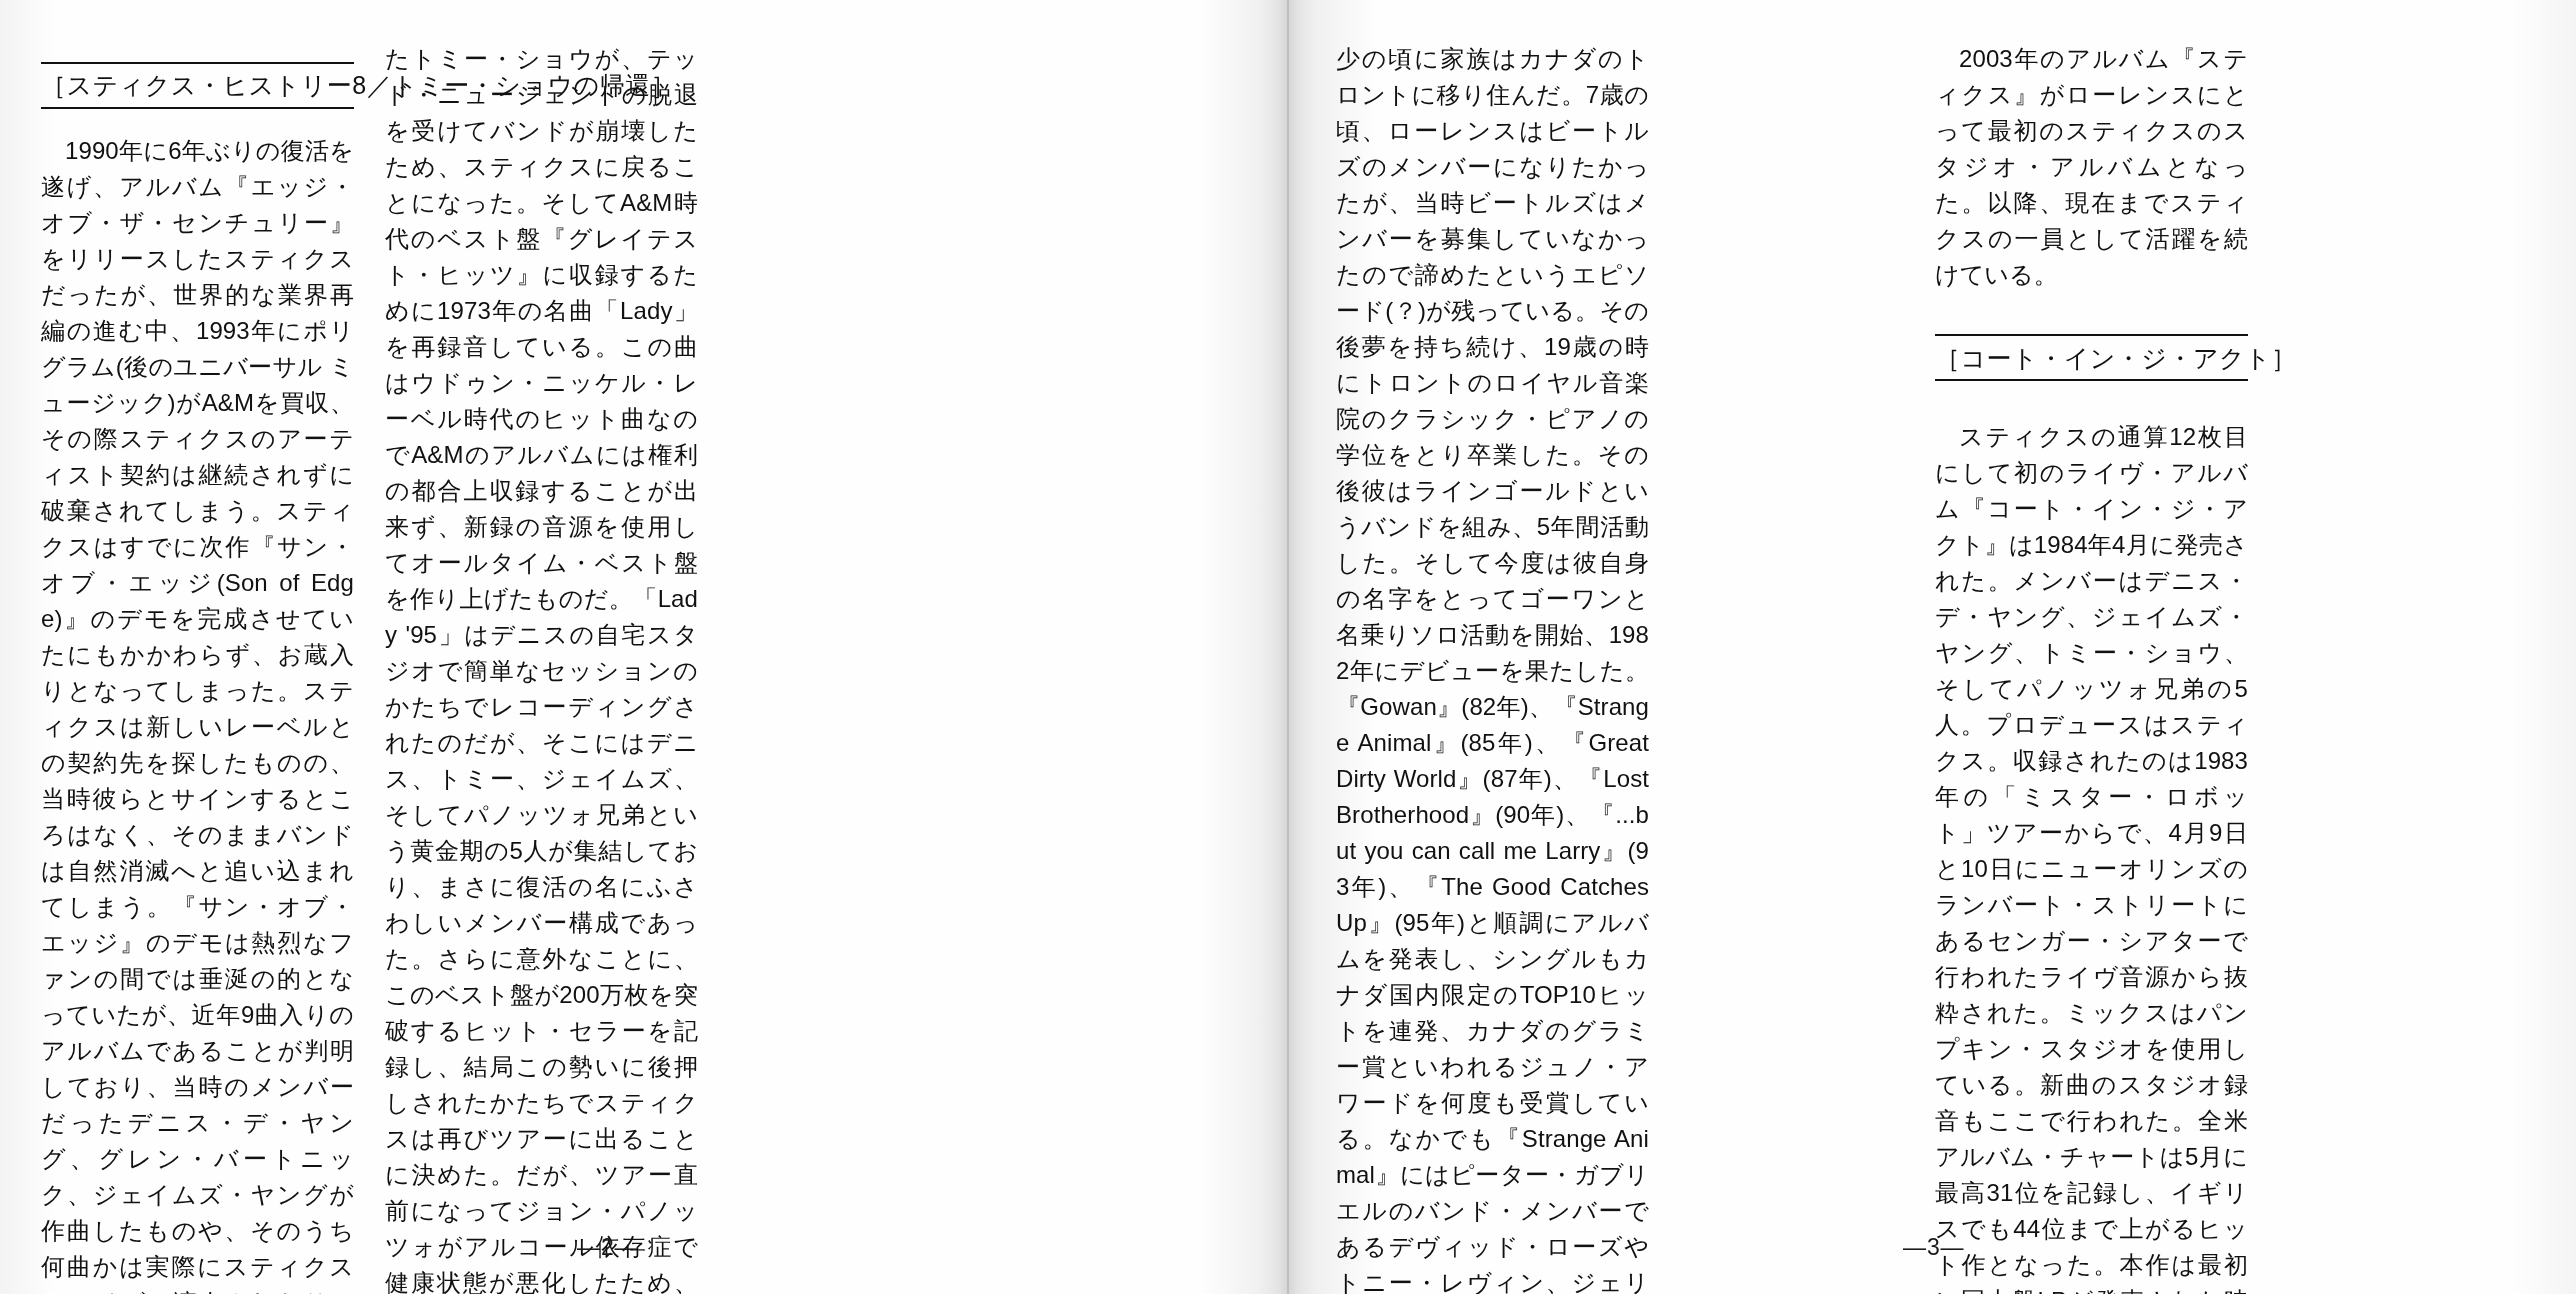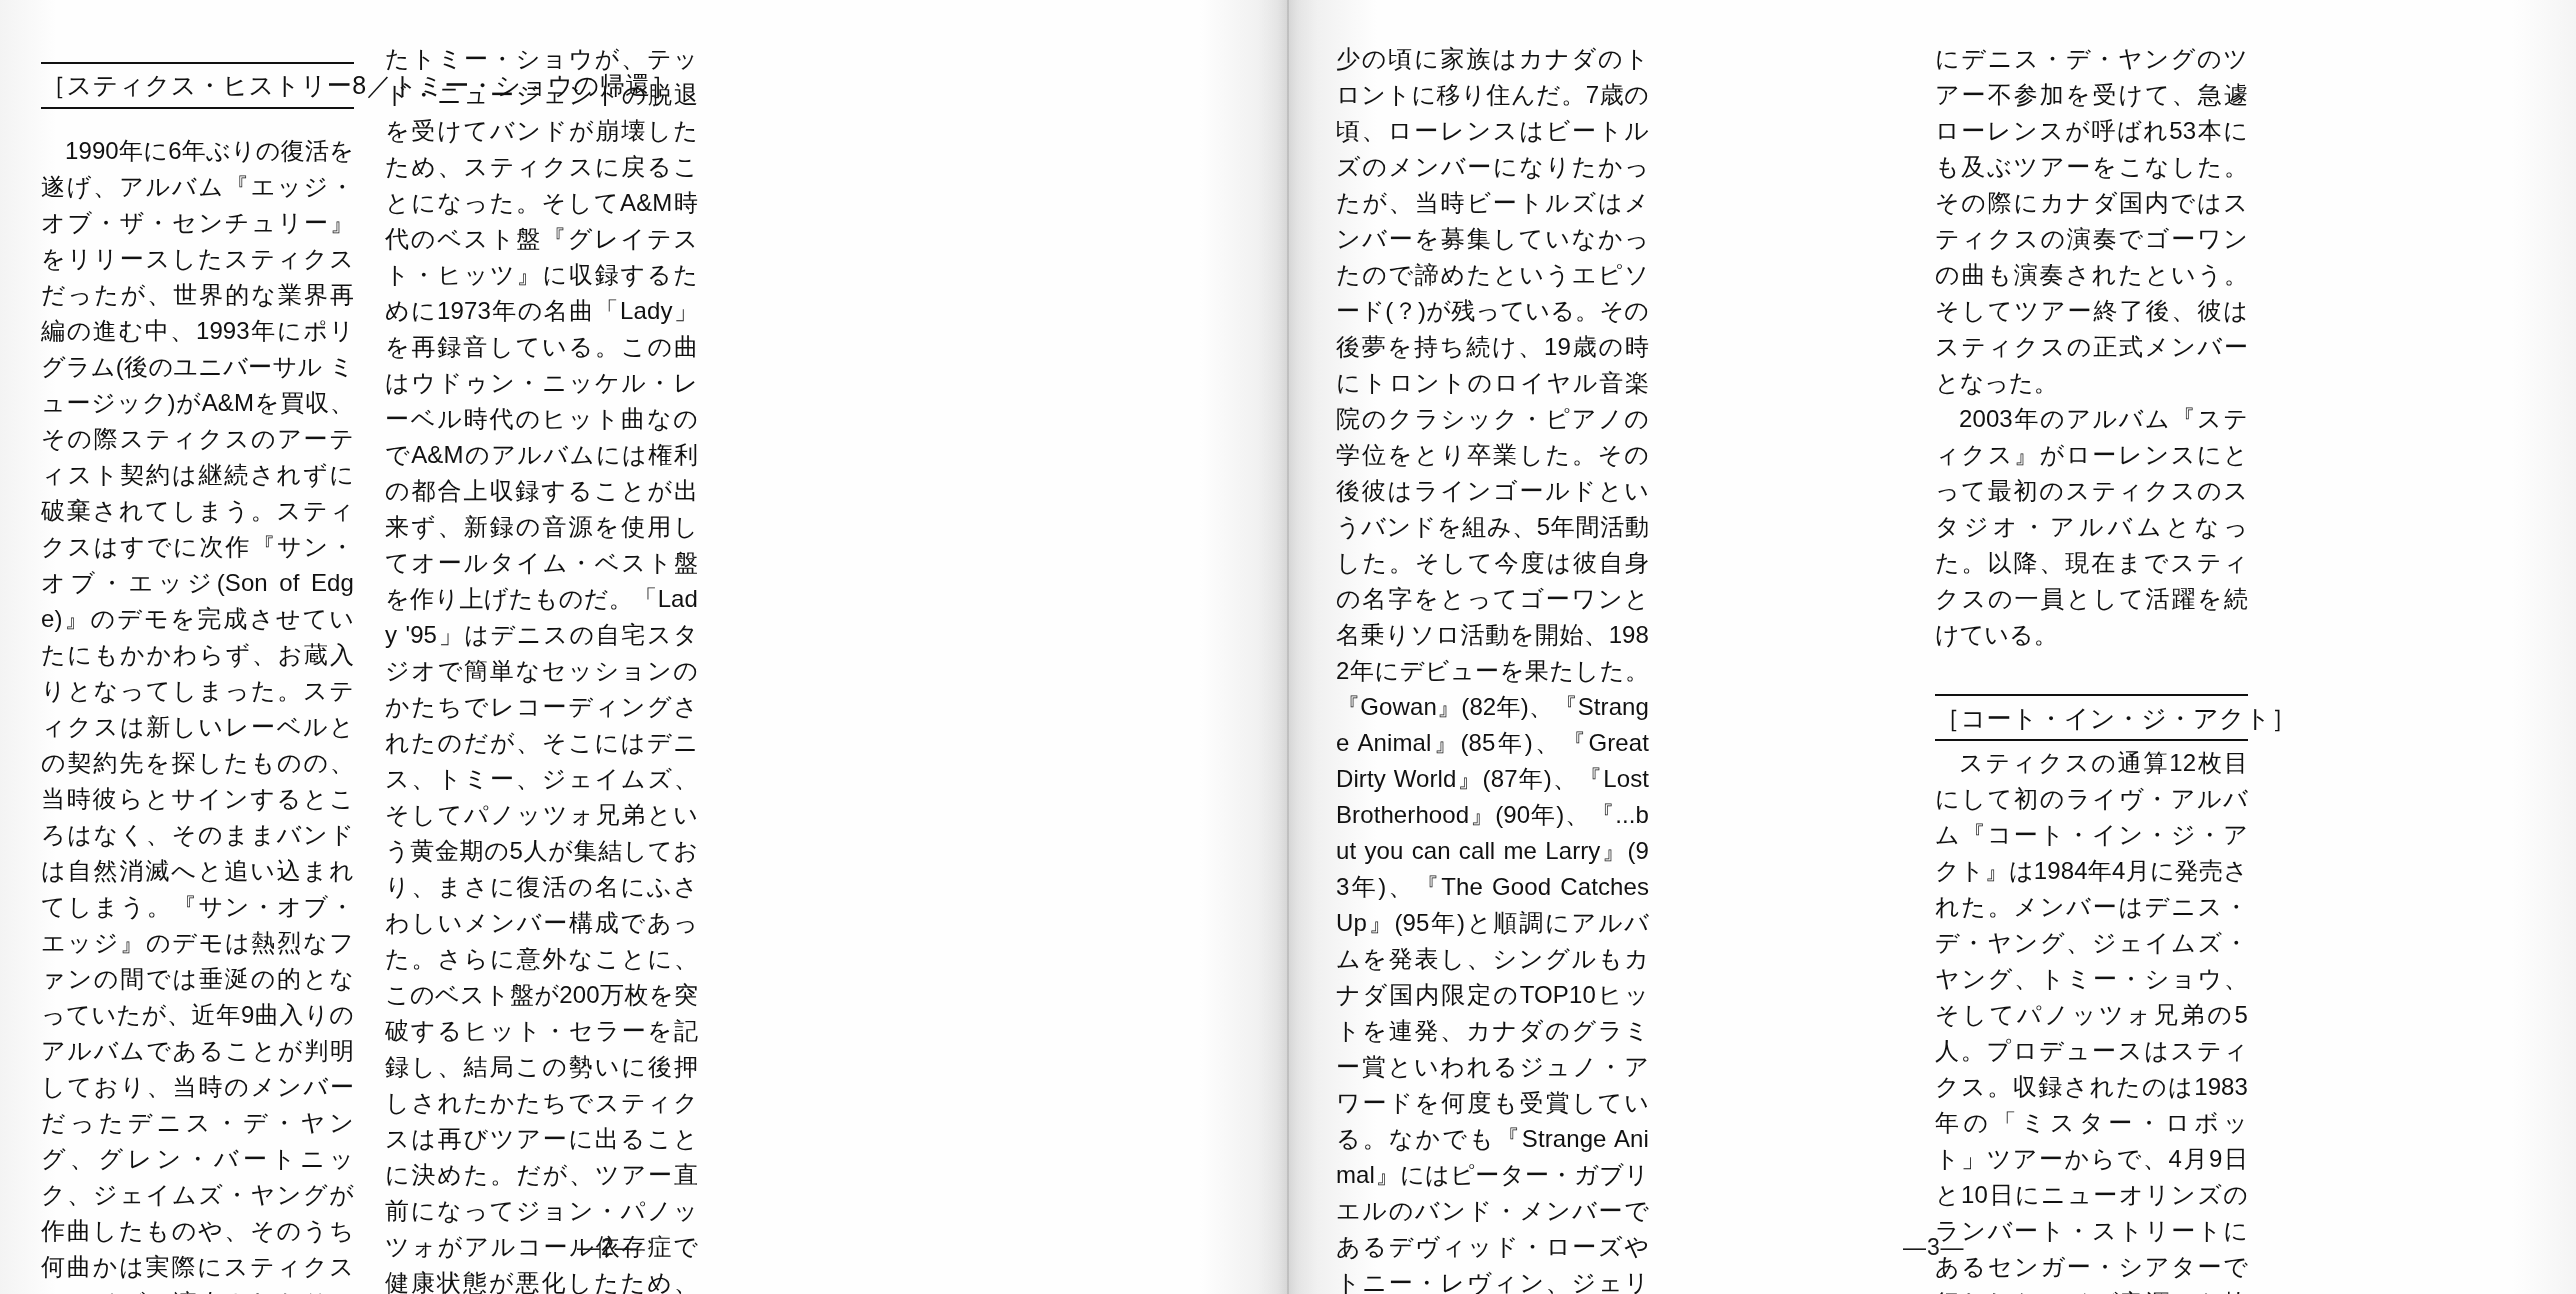--- a/index.html
+++ b/index.html
@@ -64,21 +64,21 @@
     border-bottom: 2.8px solid #111;
     padding: 8.4px 0 8.4px 0;
     margin-bottom: 24px;
     font-size: 25px;
     line-height: 1.05;
     letter-spacing: 0.5px;
     white-space: nowrap;
     font-weight: 400;
   }
   .section-head.tight {
-    margin-bottom: 4px;
+    margin-bottom: 38px;
   }
 
   p.body {
     font-size: 24px;
     line-height: 36px;
     margin: 0;
     text-align: justify;
     text-justify: inter-character;
     letter-spacing: 0.1px;
     word-break: break-all;
@@ -118,21 +118,20 @@
     <p class="body">たトミー・ショウが、テッド・ニュージェントの脱退を受けてバンドが崩壊したため、スティクスに戻ることになった。そしてA&amp;M時代のベスト盤『グレイテスト・ヒッツ』に収録するために1973年の名曲「Lady」を再録音している。この曲はウドゥン・ニッケル・レーベル時代のヒット曲なのでA&amp;Mのアルバムには権利の都合上収録することが出来ず、新録の音源を使用してオールタイム・ベスト盤を作り上げたものだ。「Lady '95」はデニスの自宅スタジオで簡単なセッションのかたちでレコーディングされたのだが、そこにはデニス、トミー、ジェイムズ、そしてパノッツォ兄弟という黄金期の5人が集結しており、まさに復活の名にふさわしいメンバー構成であった。さらに意外なことに、このベスト盤が200万枚を突破するヒット・セラーを記録し、結局この勢いに後押しされたかたちでスティクスは再びツアーに出ることに決めた。だが、ツアー直前になってジョン・パノッツォがアルコール依存症で健康状態が悪化したため、急遽トッド・ズッカーマンを代理に立てて大好評のうちに「リターン・トゥ・ザ・パラダイス・シアター」ツアーは行われた(このツアーの最中にジョンは帰らぬ人となってしまった)。(続く)</p>
 
   </div>
 
   <div class="column c3">
     <p class="body">少の頃に家族はカナダのトロントに移り住んだ。7歳の頃、ローレンスはビートルズのメンバーになりたかったが、当時ビートルズはメンバーを募集していなかったので諦めたというエピソード(？)が残っている。その後夢を持ち続け、19歳の時にトロントのロイヤル音楽院のクラシック・ピアノの学位をとり卒業した。その後彼はラインゴールドというバンドを組み、5年間活動した。そして今度は彼自身の名字をとってゴーワンと名乗りソロ活動を開始、1982年にデビューを果たした。『Gowan』(82年)、『Strange Animal』(85年)、『Great Dirty World』(87年)、『Lost Brotherhood』(90年)、『...but you can call me Larry』(93年)、『The Good Catches Up』(95年)と順調にアルバムを発表し、シングルもカナダ国内限定のTOP10ヒットを連発、カナダのグラミー賞といわれるジュノ・アワードを何度も受賞している。なかでも『Strange Animal』にはピーター・ガブリエルのバンド・メンバーであるデヴィッド・ローズやトニー・レヴィン、ジェリー・マロッタなどを起用したり、『Great Dirty World』ではイエスのジョン・アンダーソンをゲスト・ヴォーカルに迎えたり、『Lost Brotherhood』ではラッシュのアレックス・ライフソン、『...but you can call me Larry』ではロバート・フリップなど、錚々たるラインナップからのバックアップを受けている。</p>
 
   </div>
 
   <div class="column c4">
-    <p class="body">にデニス・デ・ヤングのツアー不参加を受けて、急遽ローレンスが呼ばれ53本にも及ぶツアーをこなした。その際にカナダ国内ではスティクスの演奏でゴーワンの曲も演奏されたという。そしてツアー終了後、彼はスティクスの正式メンバーとなった。</p>
     <p class="body indent">2003年のアルバム『スティクス』がローレンスにとって最初のスティクスのスタジオ・アルバムとなった。以降、現在までスティクスの一員として活躍を続けている。</p>
 
     <div class="spacer-before-head"></div>
 
     <h2 class="section-head tight">［コート・イン・ジ・アクト］</h2>
 
     <p class="body indent">スティクスの通算12枚目にして初のライヴ・アルバム『コート・イン・ジ・アクト』は1984年4月に発売された。メンバーはデニス・デ・ヤング、ジェイムズ・ヤング、トミー・ショウ、そしてパノッツォ兄弟の5人。プロデュースはスティクス。収録されたのは1983年の「ミスター・ロボット」ツアーからで、4月9日と10日にニューオリンズのランバート・ストリートにあるセンガー・シアターで行われたライヴ音源から抜粋された。ミックスはパンプキン・スタジオを使用している。新曲のスタジオ録音もここで行われた。全米アルバム・チャートは5月に最高31位を記録し、イギリスでも44位まで上がるヒット作となった。本作は最初に国内盤LPが発売された時のタイトルが『スティクス・ライヴ/Caught in the Act』であり、VHSヴィデオのタイトルは『コート・イン・ジ・アクト・ライヴ』、レーザー・ディスクに至っては『ステ</p>
   </div>
 
   <div class="pagenum pg-left">—2—</div>

